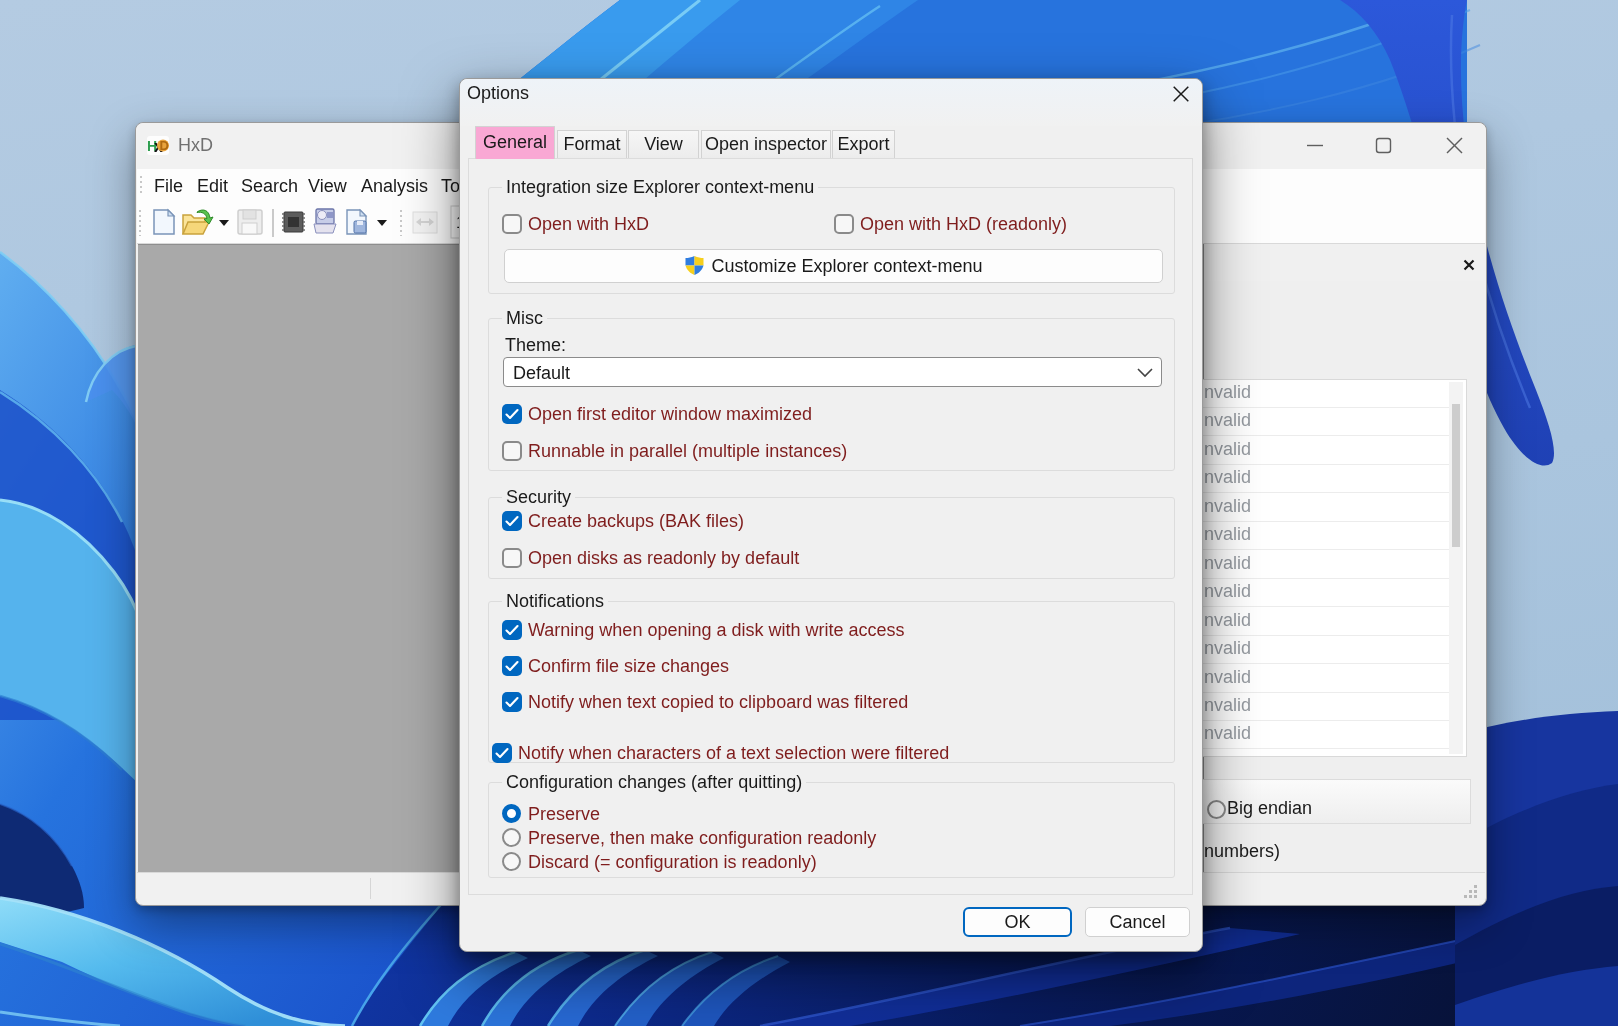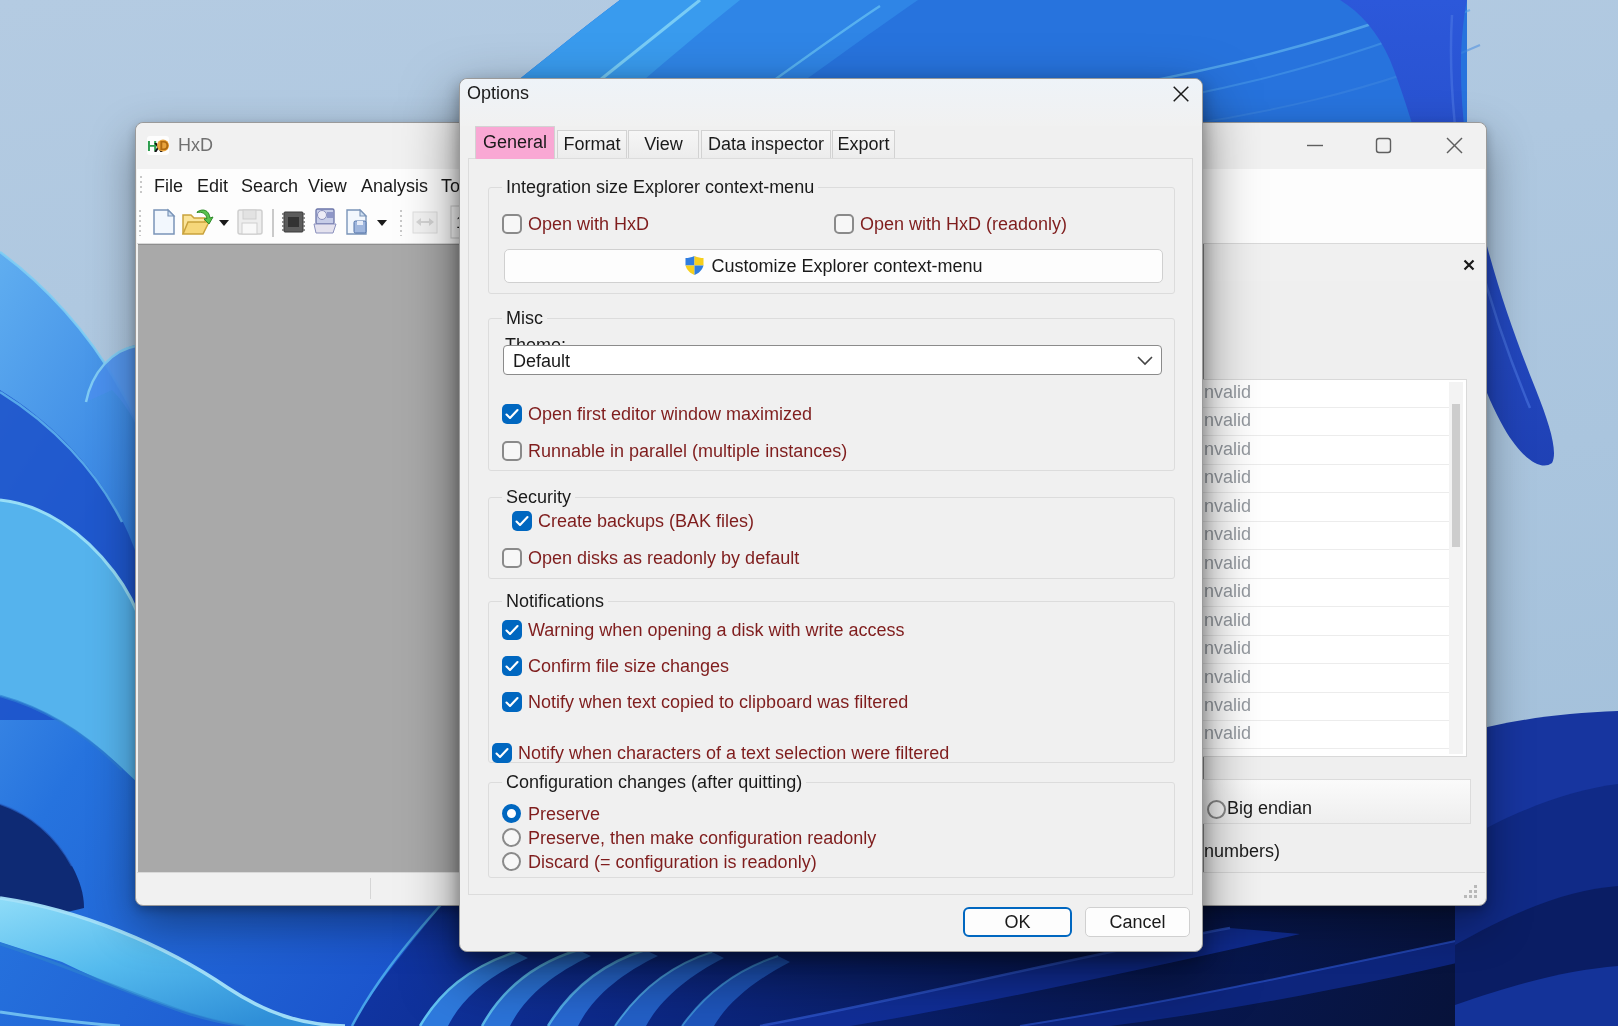--- a/index.html
+++ b/index.html
@@ -299,21 +299,21 @@
     <div class="t">Options</div>
     <svg class="abs" style="left:713px;top:7px" width="16" height="16">
       <line x1="0.7" y1="0.7" x2="15.3" y2="15.3" stroke="#1a1a1a" stroke-width="1.5"></line>
       <line x1="15.3" y1="0.7" x2="0.7" y2="15.3" stroke="#1a1a1a" stroke-width="1.5"></line>
     </svg>
   </div>
 
   <div class="tab" id="tabGeneral" style="left:15px;top:47px;width:80px;height:33px;background:#f9a8d4;border-color:#d2d2d2;line-height:30px;z-index:3;">General</div>
   <div class="tab" style="left:97px;top:51px;width:70px;height:28px;line-height:26px;">Format</div>
   <div class="tab" style="left:168px;top:51px;width:71px;height:28px;line-height:26px;">View</div>
-  <div class="tab" style="left:241px;top:51px;width:130px;height:28px;line-height:26px;">Data inspector</div>
+  <div class="tab" style="left:241px;top:51px;width:130px;height:28px;line-height:26px;">Open inspector</div>
   <div class="tab" style="left:372px;top:51px;width:63px;height:28px;line-height:26px;">Export</div>
   <div id="tab-page"></div>
 
   <div class="grp" style="left:28px;top:108px;width:687px;height:107px;">
     <div class="glbl">Integration size Explorer context-menu</div>
     <div class="row" style="left:14px;top:28px;width:300px;">
       <span class="cbx off"></span>
         <span class="lbl">Open with HxD</span>
     </div>
     <div class="row" style="left:346px;top:28px;width:300px;">
@@ -325,41 +325,41 @@
         <path d="M10.5 1 C7 2.5 4.5 3 1.5 3 v7.5 h9 z" fill="#2f7de0"></path>
         <path d="M10.5 1 C14 2.5 16.5 3 19.5 3 v7.5 h-9 z" fill="#f6cf1d"></path>
         <path d="M1.5 10.5 h9 v9.5 C6.5 18.5 3 15.5 1.5 10.5 z" fill="#f6cf1d"></path>
         <path d="M19.5 10.5 h-9 v9.5 C14.5 18.5 18 15.5 19.5 10.5 z" fill="#2f7de0"></path>
       </svg>Customize Explorer context-menu</div>
   </div>
 
   <div class="grp" style="left:28px;top:239px;width:687px;height:153px;">
     <div class="glbl">Misc</div>
     <div class="abs" style="left:16px;top:16px;font-size:18px;color:#1a1a1a;">Theme:</div>
-    <div class="abs" style="left:14px;top:26px;width:659px;height:30px;background:#fff;border:1px solid #8b8b8b;border-radius:4px;box-sizing:border-box;">
+    <div class="abs" style="left:14px;top:38px;width:659px;height:30px;background:#fff;border:1px solid #8b8b8b;border-radius:4px;box-sizing:border-box;">
       <div class="abs" style="left:9px;top:5px;font-size:18px;color:#1a1a1a;">Default</div>
       <svg class="abs" style="right:8px;top:10px" width="16" height="10">
           <path d="M1 1 l7 7 l7 -7" fill="none" stroke="#444" stroke-width="1.6"></path>
         </svg>
     </div>
     <div class="row" style="left:14px;top:87px;width:600px;">
       <span class="cbx on"><svg width="20" height="20" viewBox="0 0 20 20">
             <path d="M4.5 10.5 l3.5 3.5 l7.5 -8" fill="none" stroke="#fff" stroke-width="2.1" stroke-linecap="round" stroke-linejoin="round"></path>
           </svg></span>
         <span class="lbl">Open first editor window maximized</span>
     </div>
     <div class="row" style="left:14px;top:124px;width:600px;">
       <span class="cbx off"></span>
         <span class="lbl">Runnable in parallel (multiple instances)</span>
     </div>
   </div>
 
   <div class="grp" style="left:28px;top:418px;width:687px;height:82px;">
     <div class="glbl">Security</div>
-    <div class="row" style="left:24px;top:15px;width:600px;">
+    <div class="row" style="left:14px;top:15px;width:600px;">
       <span class="cbx on"><svg width="20" height="20" viewBox="0 0 20 20">
             <path d="M4.5 10.5 l3.5 3.5 l7.5 -8" fill="none" stroke="#fff" stroke-width="2.1" stroke-linecap="round" stroke-linejoin="round"></path>
           </svg></span>
         <span class="lbl">Create backups (BAK files)</span>
     </div>
     <div class="row" style="left:14px;top:52px;width:600px;">
       <span class="cbx off"></span>
         <span class="lbl">Open disks as readonly by default</span>
     </div>
   </div>

